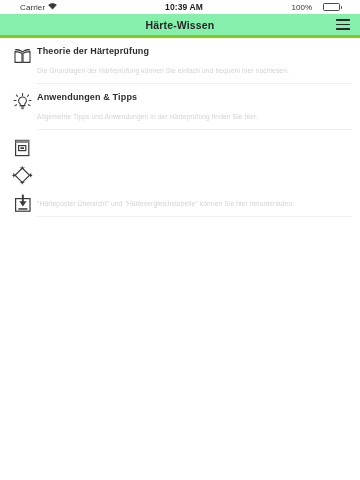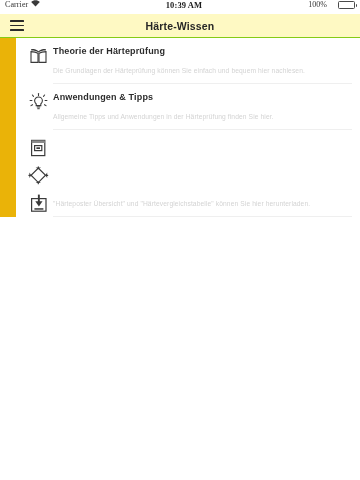--- a/index.html
+++ b/index.html
@@ -7,26 +7,25 @@
     width:360px; height:480px;
     background:#ffffff;
     font-family:"Liberation Sans", sans-serif;
     -webkit-font-smoothing:antialiased;
     overflow:hidden;
   }
 
   
   #status-bar{
     height:14px; width:100%;
-    display:flex; align-items:flex-start;
-    padding:0 5px;
+    display:flex; align-items:center;
+    padding:0 20px;
     font-size:8px; color:#2b2b2b;
     background:#ffffff;
     position:relative;
-    font-family:Liberation Serif, serif;
   }
   .sb-left{ display:flex; align-items:center; gap:3px; }
   .sb-carrier{ font-size:8px; letter-spacing:0.1px; color:#333; }
   .wifi-ico{ display:block; }
   .sb-center{
     position:absolute; left:8px; right:0;
     text-align:center;
     font-size:8.5px; font-weight:bold; color:#1c1c1c;
     letter-spacing:0.1px;
     pointer-events:none;
@@ -47,42 +46,43 @@
     right:-3px; top:2px;
     width:1.5px; height:3px;
     background:#4a4a4a;
     border-radius:0 1px 1px 0;
   }
   .batt-fill{ height:100%; background:#3a3a3a; border-radius:0.5px; }
 
   
   #nav-bar{
     height:24px; width:100%;
-    background:#fef9c3;
+    background:#86efac;
     display:flex; align-items:center;
     position:relative;
-    border-bottom:1px solid #84cc16;
+    border-bottom:3px solid #84cc16;
+    justify-content:flex-end;
   }
   #menu-button{
     width:34px; height:24px;
     display:flex; align-items:center; justify-content:center;
     cursor:pointer; background:none; border:none;
   }
   .hamburger{ width:14px; display:flex; flex-direction:column; gap:2.6px; }
   .hamburger i{ display:block; height:1.7px; background:#2a2a2a; border-radius:0.5px; }
   #nav-title{
     position:absolute; left:0; right:0;
     text-align:center;
     font-size:10.5px; font-weight:bold;
     color:#262626; letter-spacing:0.15px;
     pointer-events:none;
   }
 
   
-  #topic-list{ width:100%; background:#eab308;padding-left:16px; }
+  #topic-list{ width:100%; background:#eab308; }
   .topic-row{
     display:flex;
     padding:6px 8px 0 8px;
     cursor:pointer;
     background:#ffffff;
   }
   .topic-icon{
     width:29px; min-width:29px;
     display:flex; align-items:flex-start; justify-content:center;
     padding-top:3px;

